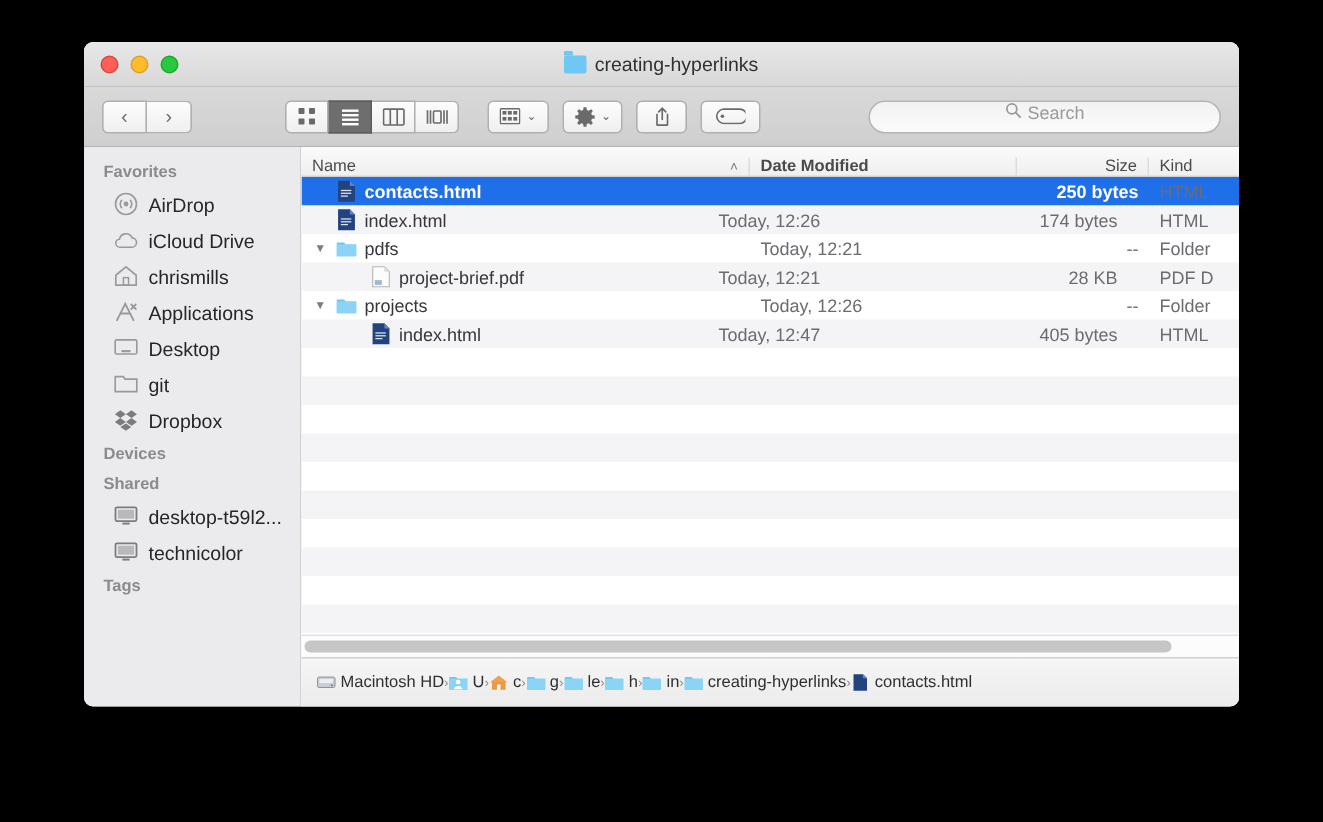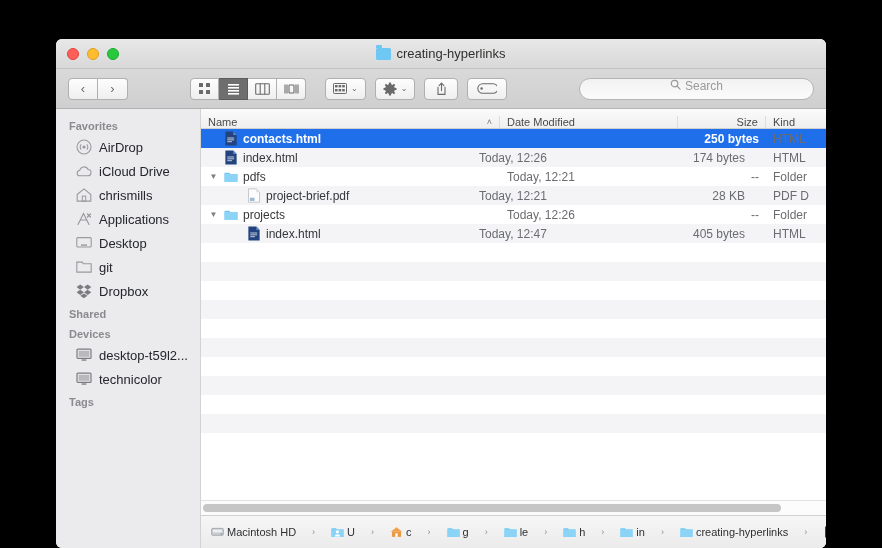--- a/index.html
+++ b/index.html
@@ -6,28 +6,27 @@
   html, body {
     width: 882px; height: 548px;
     background: #000;
     font-family: "Liberation Sans", sans-serif;
     overflow: hidden;
   }
 
   .window {
     position: absolute;
     left: 56px; top: 28px;
-    width: 770px; height: 509px;
+    width: 770px; height: 443px;
     background: #fff;
     border-radius: 6px;
     overflow: hidden;
     display: flex;
     flex-direction: column;
     box-shadow: 0 10px 30px rgba(0,0,0,0.55);
-    margin-top: 11px;
   }
 
   
   .titlebar {
     height: 30px;
     background: linear-gradient(to bottom, #e8e8e8, #d8d8d8);
     border-bottom: 1px solid #c4c4c4;
     position: relative;
     flex: none;
   }
@@ -133,21 +132,21 @@
     height: 20px;
     display: flex;
     background: linear-gradient(to bottom,#fbfbfb,#efefef);
     border-bottom: 1px solid #cfcfcf;
     font-size: 11px; color: #4a4a4a;
     flex: none;
     align-items: flex-end;
   }
   .hcell { display: flex; align-items: center; padding: 0 7px; border-right: 1px solid #dcdcdc; }
   .hcell.name { flex: 1; min-width: 0; justify-content: space-between; }
-  .hcell.date { width: 178px; flex: none; }
+  .hcell.date { width: 178px; flex: none; font-weight: bold; }
   .hcell.size { width: 88px; flex: none; justify-content: flex-end; }
   .hcell.kind { width: 60px; flex: none; border-right: none; }
   .sortarrow { font-size: 9px; color: #7a7a7a; }
 
   .rows { flex: 1; overflow: hidden; position: relative; }
   .row { height: 19px; display: flex; font-size: 12px; color: #35373a; }
   .row.odd  { background: #ffffff; }
   .row.even { background: #f4f4f6; gap: 14px; }
   .row.selected { background: #1f6feb; color: #fff; }
   .row.selected .cell.size, .row.selected .cell.date { color: #fff; font-weight: bold; }
@@ -182,21 +181,21 @@
     border-radius: 4px;
   }
 
   
   .pathbar {
     height: 23px; flex: none;
     background: linear-gradient(to bottom,#f6f6f6,#ebebeb);
     border-top: 1px solid #d0d0d0;
     display: flex; align-items: center;
     padding: 16px 10px;
-    gap: 16px;
+    gap: 0;
     font-size: 11px; color: #2e2f31;
     overflow: hidden;
   }
   .pbitem { display: flex; align-items: center; gap: 3px; flex: none; }
   .pbsep { color: #8d8d8d; font-size: 9px; flex: none; }
   .pb-ic { width: 13px; height: 12px; flex: none; display: block; }
 
   
   .statusbar {
     height: 22px; flex: none;
@@ -395,23 +394,23 @@
             <path d="M4.2 1L0.6 3.6 4.2 6.2 7.9 3.6z"></path>
             <path d="M11.6 1L8 3.6l3.7 2.6 3.6-2.6z"></path>
             <path d="M0.6 8.8l3.6 2.6 3.7-2.6L4.2 6.2z"></path>
             <path d="M11.6 6.2L8 8.8l3.7 2.6 3.6-2.6z"></path>
             <path d="M4.3 12.2l3.6 2.5 3.6-2.5-3.6-2.3z"></path>
           </g>
         </svg>
         <span>Dropbox</span>
       </div>
 
+      <div class="sb-head">Devices</div>
+
       <div class="sb-head">Shared</div>
-
-      <div class="sb-head">Devices</div>
 
       <div class="sb-item">
         <svg class="sb-ic" viewBox="0 0 16 14">
           <rect x="1" y="1.2" width="14" height="9.2" rx="1" fill="none" stroke="#7b7b80" stroke-width="1.2"></rect>
           <rect x="2.6" y="2.8" width="10.8" height="6" fill="#b9b9bd"></rect>
           <rect x="5.6" y="11.4" width="4.8" height="1.3" fill="#7b7b80"></rect>
         </svg>
         <span>desktop-t59l2...</span>
       </div>
 

